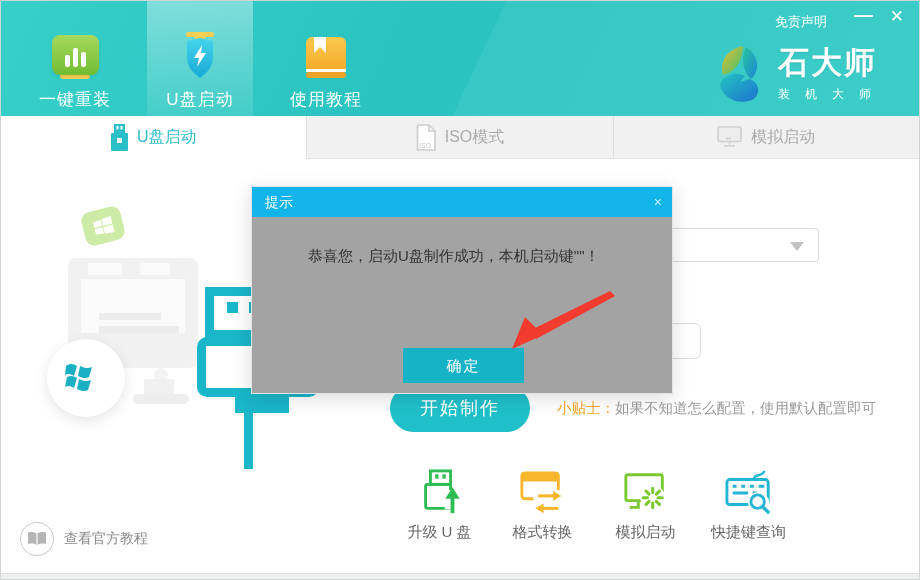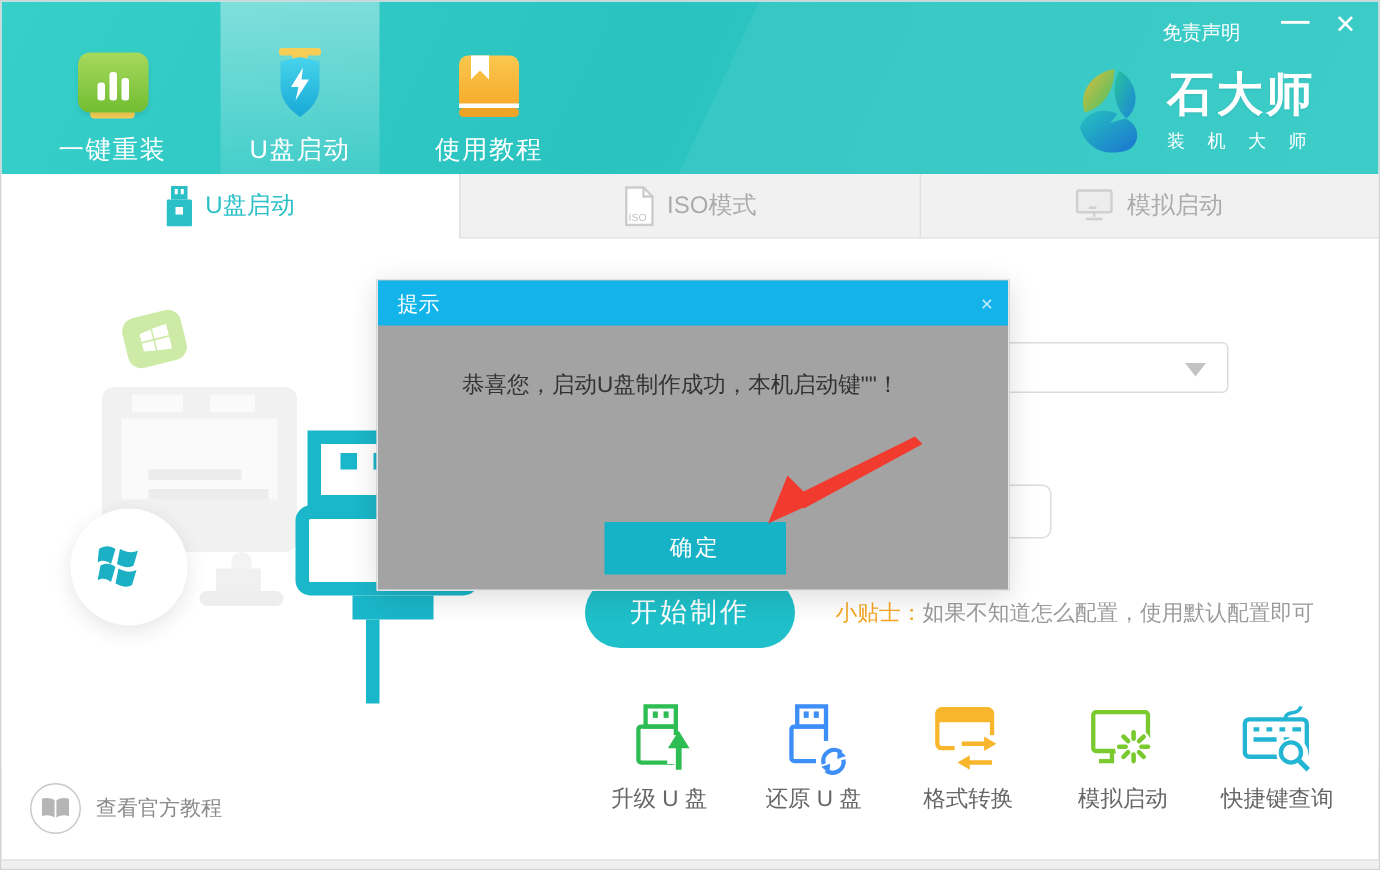--- a/index.html
+++ b/index.html
@@ -289,38 +289,20 @@
           </g>
           <rect x="20" y="5.5" width="3.5" height="4.5" fill="#2dbd52"></rect>
           <rect x="27.5" y="5.5" width="3.5" height="4.5" fill="#2dbd52"></rect>
           <rect x="30" y="22" width="18" height="20" fill="#fff"></rect>
           <path d="M38 46 V30" stroke="#2dbd52" stroke-width="4"></path>
           <polygon points="38,19 30.5,31 45.5,31" fill="#2dbd52"></polygon>
         </svg>
         <div class="tool-label">升级 U 盘</div>
       </div>
 
-      <div class="tool">
-        <svg width="48" height="48" viewBox="0 0 50 50">
-          <g stroke="#3e8ef7" stroke-width="3" fill="none">
-            <rect x="13" y="2" width="20" height="14"></rect>
-            <rect x="9" y="16" width="24" height="24" rx="2"></rect>
-          </g>
-          <rect x="17.5" y="5.5" width="3.5" height="4.5" fill="#3e8ef7"></rect>
-          <rect x="24.5" y="5.5" width="3.5" height="4.5" fill="#3e8ef7"></rect>
-          <rect x="26" y="26" width="24" height="24" fill="#fff"></rect>
-          <g stroke="#3e8ef7" stroke-width="3" fill="none">
-            <path d="M31.5 42 A7.5 7.5 0 0 1 43.5 34"></path>
-            <path d="M45 39 A7.5 7.5 0 0 1 33 46.5"></path>
-          </g>
-          <polygon points="46.8,36.5 41.2,31.5 40.8,38.6" fill="#3e8ef7"></polygon>
-          <polygon points="29.8,44 35.4,49 35.8,41.9" fill="#3e8ef7"></polygon>
-        </svg>
-        <div class="tool-label">还原 U 盘</div>
-      </div>
 
       <div class="tool">
         <svg width="48" height="48" viewBox="0 0 50 50">
           <rect x="3" y="4" width="38" height="27" rx="3" stroke="#f8b62d" stroke-width="3" fill="none"></rect>
           <path d="M3 7 a3 3 0 0 1 3-3 h32 a3 3 0 0 1 3 3 v6 H3 Z" fill="#f8b62d"></path>
           <rect x="15" y="22" width="34" height="26" fill="#fff"></rect>
           <path d="M20 28 H37" stroke="#f8b62d" stroke-width="3.2"></path>
           <polygon points="44,28 35.5,23 35.5,33" fill="#f8b62d"></polygon>
           <path d="M41 41 H24" stroke="#f8b62d" stroke-width="3.2"></path>
           <polygon points="17,41 25.5,36 25.5,46" fill="#f8b62d"></polygon>

